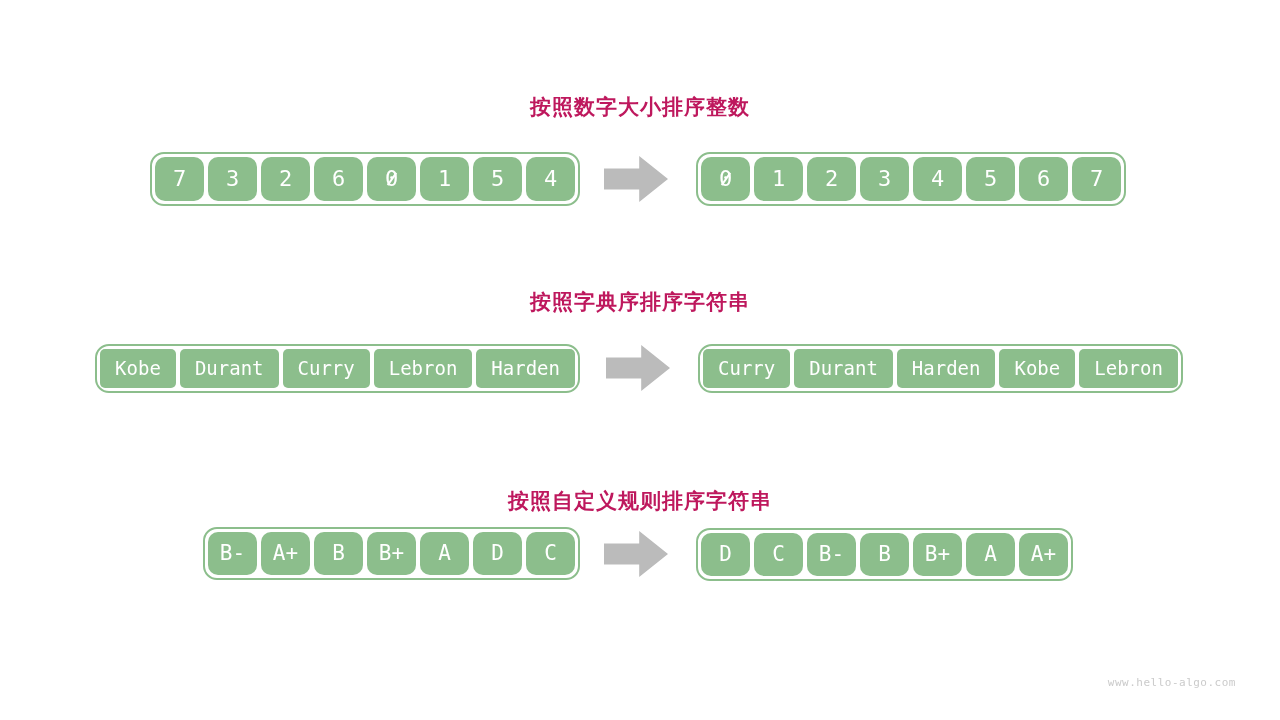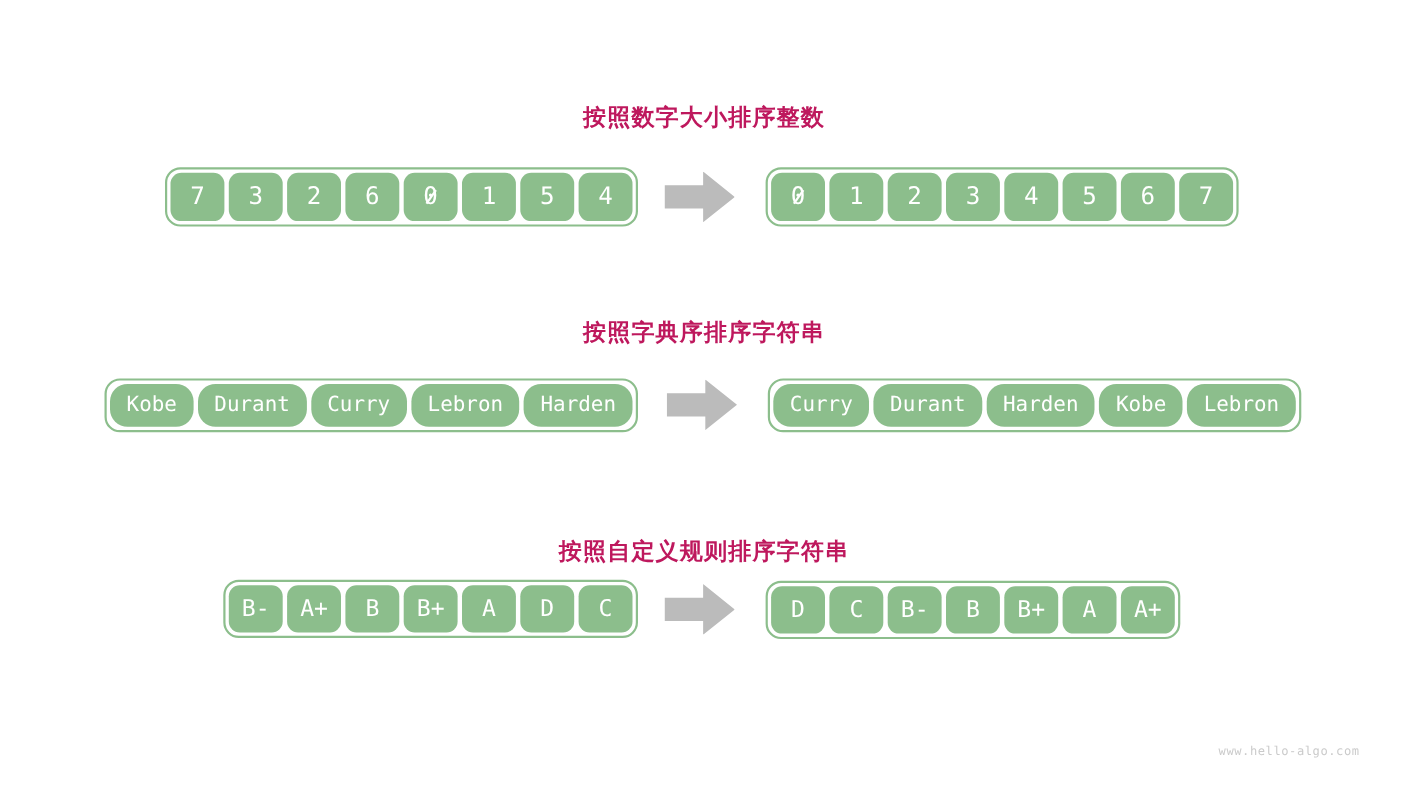--- a/index.html
+++ b/index.html
@@ -75,21 +75,21 @@
   .r1-left   { top: 152px; right: 700px; height: 54px; }
   .r1-right  { top: 152px; left: 696px;  height: 54px; }
   .r1-arrow  { top: 156px; left: 604px; }
   .r1-left .cell, .r1-right .cell { width: 49px; height: 44px; font-size: 22px; }
 
   
   .r2-title  { top: 288px; }
   .r2-left   { top: 344px; right: 700px; height: 49px; }
   .r2-right  { top: 344px; left: 698px;  height: 49px; }
   .r2-arrow  { top: 345px; left: 606px; }
-  .r2-left .cell, .r2-right .cell { height: 39px; font-size: 19px; padding: 0 15px; border-radius: 16px; }
+  .r2-left .cell, .r2-right .cell { height: 39px; font-size: 19px; padding: 0 15px; border-radius: 5px; }
 
   
   .r3-title  { top: 487px; }
   .r3-left   { top: 527px; right: 700px; height: 53px; }
   .r3-right  { top: 528px; left: 696px;  height: 53px; }
   .r3-arrow  { top: 531px; left: 604px; }
   .r3-left .cell, .r3-right .cell { width: 49px; height: 43px; font-size: 21px; }
 
   .watermark {
     position: absolute;

